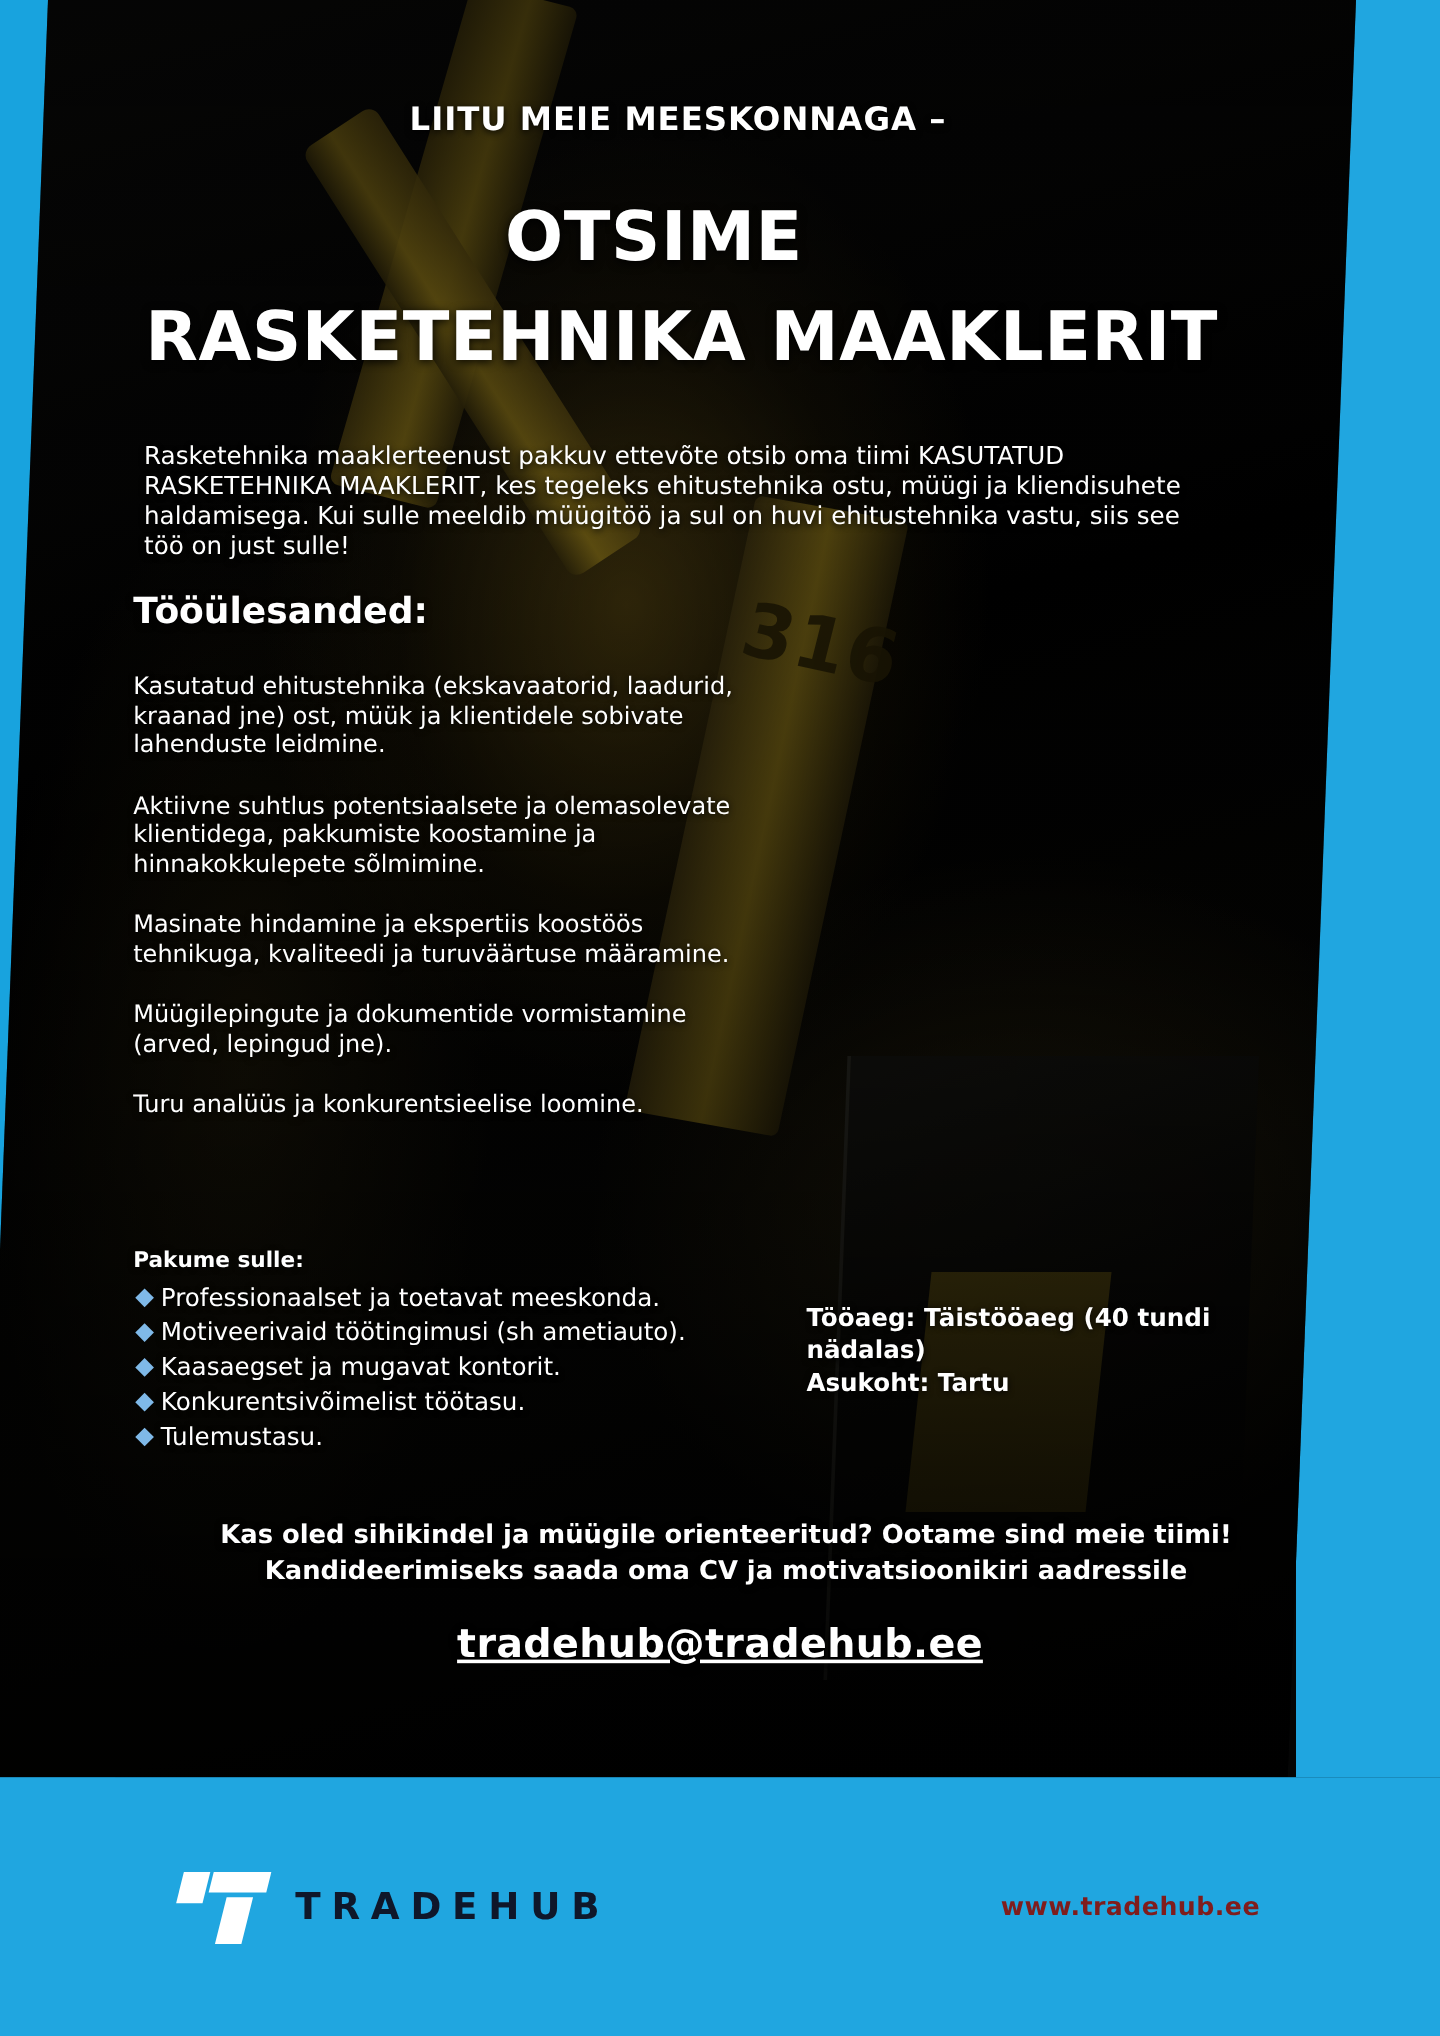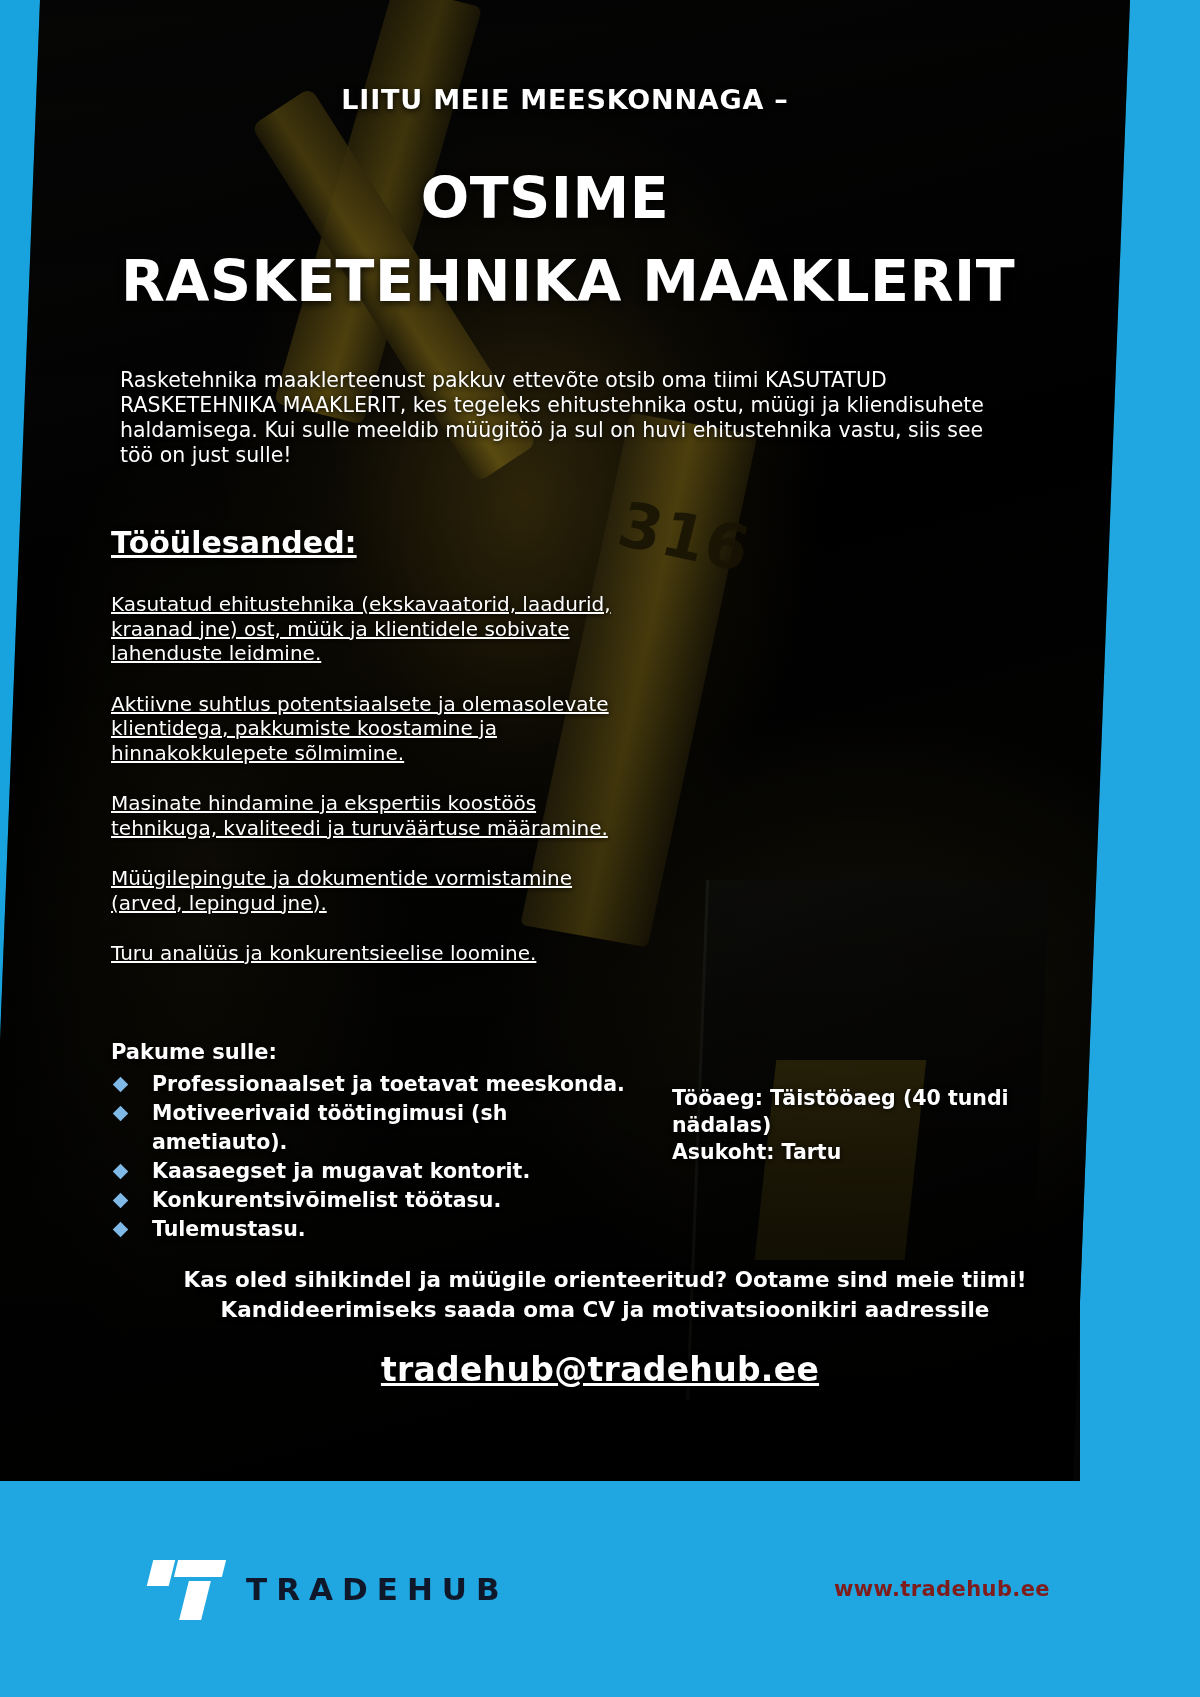--- a/index.html
+++ b/index.html
@@ -73,47 +73,46 @@
     position:absolute;left:0;right:0;top:248px;text-align:center;
     font-size:57px;font-weight:700;letter-spacing:.5px;
     text-shadow:0 2px 8px rgba(0,0,0,.9);padding-right:64px;
   }
   .intro{
     position:absolute;left:120px;top:368px;width:890px;
     font-size:20.5px;line-height:25px;
     text-shadow:0 1px 5px rgba(0,0,0,.95);
   }
 
-  .colL{position:absolute;left:111px;top:525px;width:530px;text-decoration:underline;}
+  .colL{position:absolute;left:111px;top:492px;width:530px;}
   .colR{position:absolute;left:672px;top:500px;width:400px;}
 
   .h2{
     font-size:30px;font-weight:700;margin:0 0 32px 0;
     text-shadow:0 2px 6px rgba(0,0,0,.95);
   }
   .h2.right{margin-bottom:105px;}
   .p{
     font-size:20px;line-height:24.5px;margin:0 0 26px 0;
     text-shadow:0 1px 5px rgba(0,0,0,.95);
   }
   .p.ind{padding-left:8px;}
 
   .offer{
     position:absolute;left:111px;top:1040px;width:520px;
   }
   .offer-h{
-    font-size:21px;font-weight:700;margin:0 0 6px 0;
+    font-size:18px;font-weight:700;margin:0 0 6px 0;
     text-shadow:0 1px 5px rgba(0,0,0,.95);
   }
   .offer-li{
-    display:flex;align-items:flex-start;gap:26px;
+    display:flex;align-items:flex-start;gap:8px;
     font-size:20.5px;line-height:29px;
     text-shadow:0 1px 5px rgba(0,0,0,.95);
     padding-left:4px;
-    font-weight:bold;
   }
   .dia{
     width:11px;height:11px;background:#7fb9e8;margin-top:9px;
     transform:rotate(45deg);flex:none;
   }
 
   .meta{
     position:absolute;left:672px;top:1085px;width:430px;
     font-size:20.5px;line-height:27px;font-weight:700;
     text-shadow:0 1px 5px rgba(0,0,0,.95);

